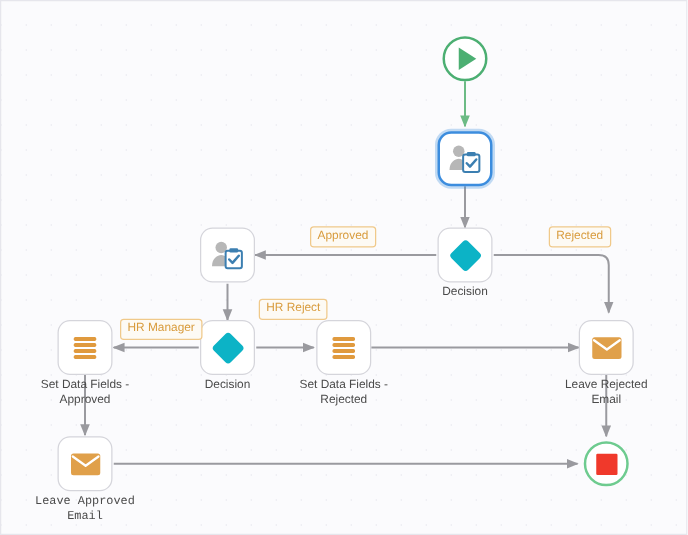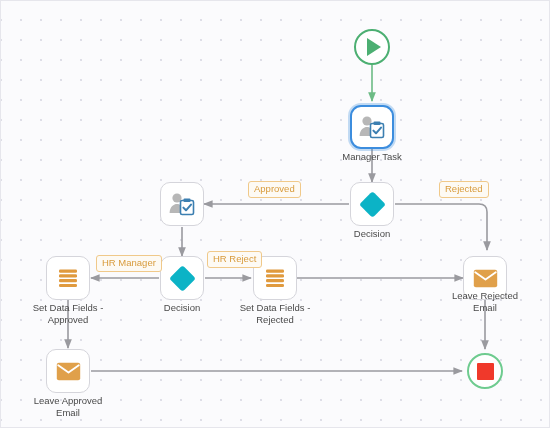--- a/index.html
+++ b/index.html
@@ -159,21 +159,20 @@
 
   <div class="node selected" style="left:349px; top:104px;">
     <svg width="28" height="26" viewBox="0 0 28 26">
       <circle cx="9" cy="7" r="4.6" fill="#b7b7b7"></circle>
       <path d="M1.6 22 C1.6 15.6 6 13 9 13 C12 13 16.4 15.6 16.4 22 Z" fill="#b7b7b7"></path>
       <rect x="12.5" y="9.5" width="13" height="14" rx="1.6" fill="#ffffff" stroke="#3c7fb1" stroke-width="1.6"></rect>
       <rect x="15.5" y="7.6" width="7" height="3.4" rx="1" fill="#3c7fb1"></rect>
       <path d="M15.4 16.6 L18 19.3 L23 13.6" fill="none" stroke="#3c7fb1" stroke-width="2" stroke-linecap="round" stroke-linejoin="round"></path>
     </svg>
   </div>
-  <div class="node-label" style="left:321px; top:150px; width:100px;">Manager Task</div>
 
   <div class="node" style="left:349px; top:181px;">
     <div class="diamond"></div>
   </div>
   <div class="node-label" style="left:321px; top:227px; width:100px;">Decision</div>
 
   <div class="node" style="left:159px; top:181px;">
     <svg width="28" height="26" viewBox="0 0 28 26">
       <circle cx="9" cy="7" r="4.6" fill="#b7b7b7"></circle>
       <path d="M1.6 22 C1.6 15.6 6 13 9 13 C12 13 16.4 15.6 16.4 22 Z" fill="#b7b7b7"></path>
@@ -209,37 +208,37 @@
   </div>
   <div class="node-label" style="left:224px; top:301px; width:100px;">Set Data Fields -
 Rejected</div>
 
   <div class="node" style="left:462px; top:255px;">
     <svg width="25" height="19" viewBox="0 0 25 19">
       <rect x="0.8" y="0.8" width="23.4" height="17.4" rx="2" fill="#e0a04a"></rect>
       <path d="M2.2 3.2 L12.5 10.6 L22.8 3.2" fill="none" stroke="#ffffff" stroke-width="1.8" stroke-linecap="round" stroke-linejoin="round"></path>
     </svg>
   </div>
-  <div class="node-label" style="left:434px; top:289px; width:100px;">Leave Rejected
+  <div class="node-label" style="left:434px; top:301px; width:100px;">Leave Rejected
 Email</div>
 
   <div class="node" style="left:45px; top:348px;">
     <svg width="25" height="19" viewBox="0 0 25 19">
       <rect x="0.8" y="0.8" width="23.4" height="17.4" rx="2" fill="#e0a04a"></rect>
       <path d="M2.2 3.2 L12.5 10.6 L22.8 3.2" fill="none" stroke="#ffffff" stroke-width="1.8" stroke-linecap="round" stroke-linejoin="round"></path>
     </svg>
   </div>
-  <div class="node-label" style="left:17px; top:394px; width:100px;">Leave Approved
+  <div class="node-label" style="left:17px; top:394px; width:100px;font-family:Liberation Mono, monospace;">Leave Approved
 Email</div>
 
   <div class="circle-node end-node" style="left:466px; top:352px;">
     <div class="stop-sq"></div>
   </div>
 
   <div class="edge-label" style="left:247px; top:180px;">Approved</div>
 
   <div class="edge-label" style="left:438px; top:180px;">Rejected</div>
 
   <div class="edge-label" style="left:95px; top:254px;">HR Manager</div>
 
-  <div class="edge-label" style="left:206px; top:250px;text-align:right;">HR Reject</div>
+  <div class="edge-label" style="left:206px; top:238px;text-align:right;">HR Reject</div>
 
 </div>
 
 </body></html>

